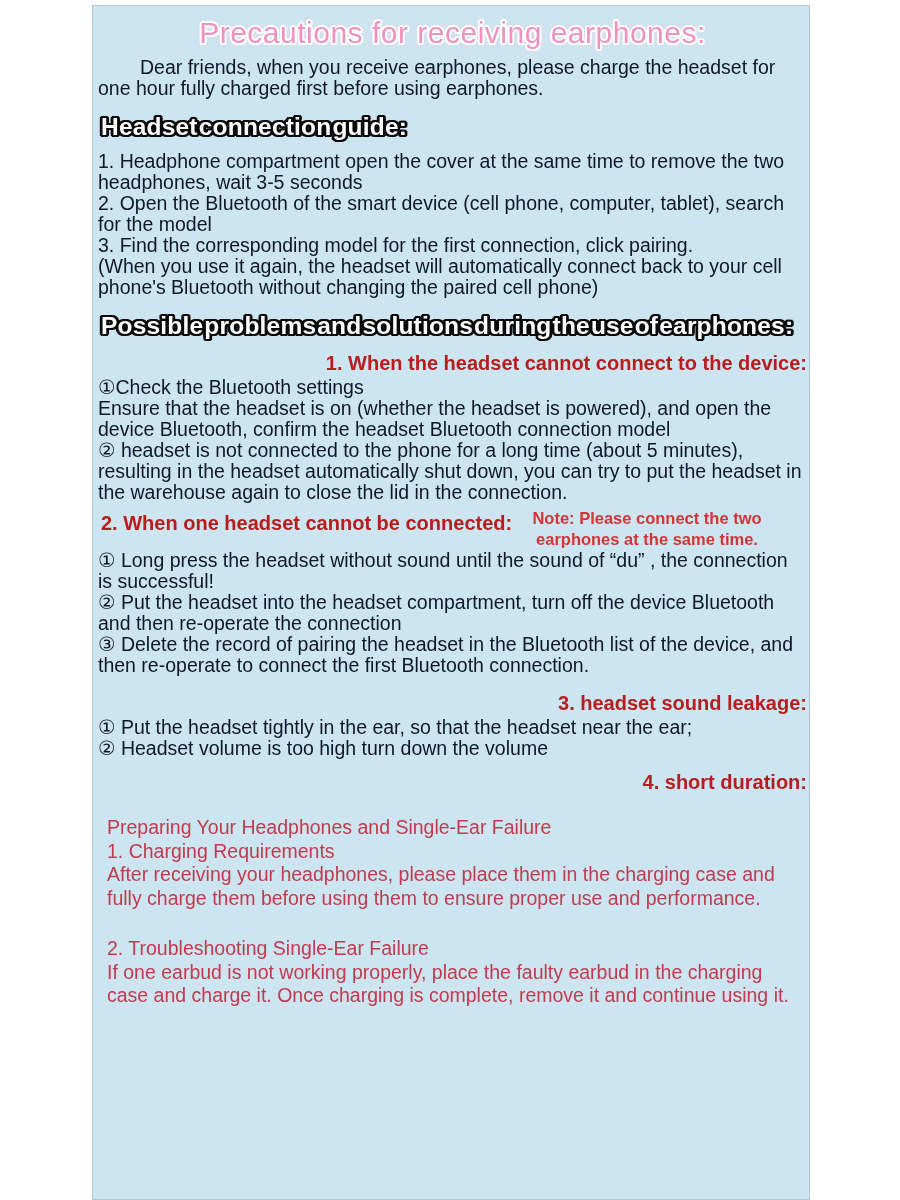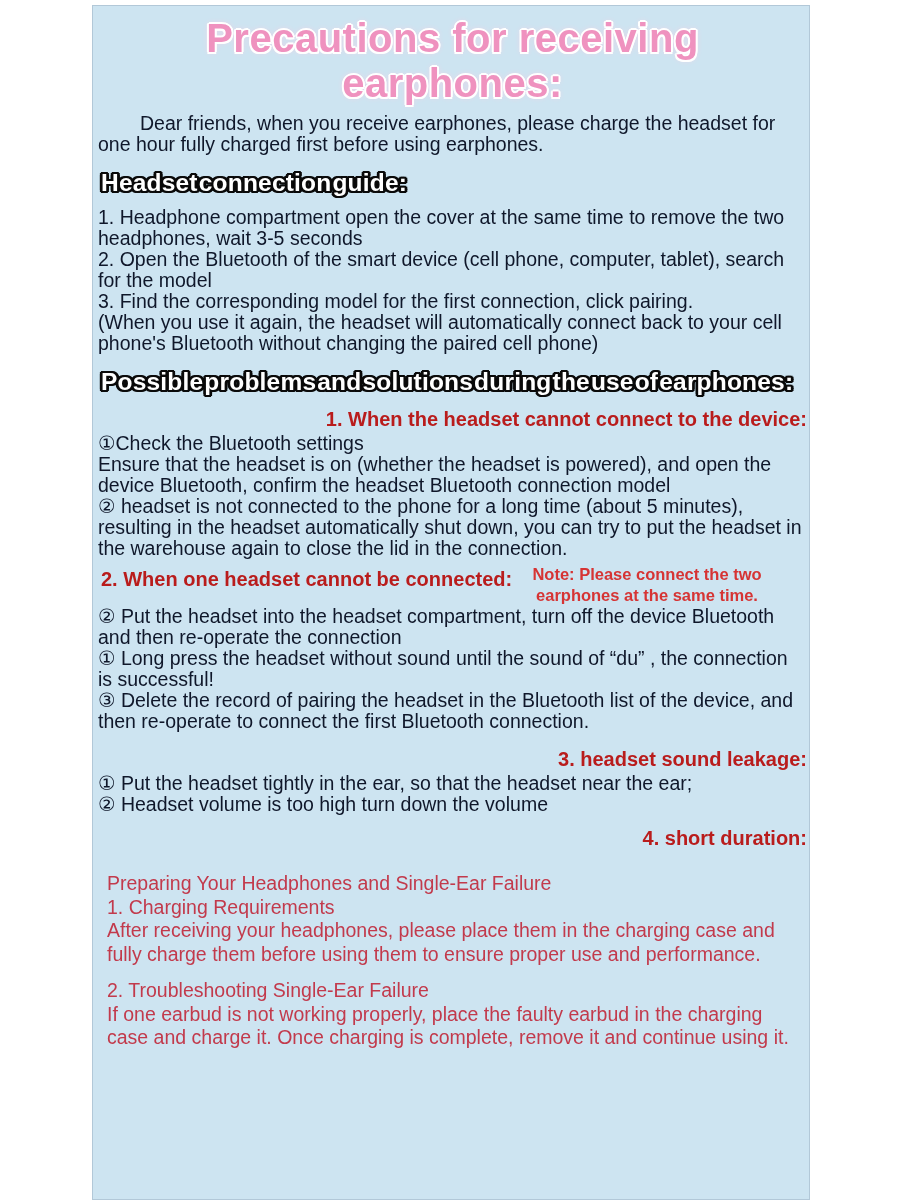--- a/index.html
+++ b/index.html
@@ -8,21 +8,21 @@
     font-family:"Liberation Sans","DejaVu Sans",sans-serif;
     overflow:hidden;
   }
   .panel{
     position:absolute;left:92px;top:5px;width:718px;height:1195px;
     background:#cde4f1;border:1px solid #b2c8d8;box-sizing:border-box;
     padding:8px 2px 0 5px;overflow:hidden;
   }
   .page-title{
     text-align:center;
-    font-size:40px;font-weight:bold;letter-spacing:0.5px;
+    font-size:30px;font-weight:normal;letter-spacing:0.5px;
     color:#ef92bf;
     text-shadow:
       2px 0 0 #ffffff,-2px 0 0 #ffffff,0 2px 0 #ffffff,0 -2px 0 #ffffff,
       1.5px 1.5px 0 #ffffff,-1.5px 1.5px 0 #ffffff,
       1.5px -1.5px 0 #ffffff,-1.5px -1.5px 0 #ffffff,
       0 0 6px #f9cde2;
     margin:2px 0 0 0;
   }
   .intro{
     margin-top:7px;
@@ -54,21 +54,21 @@
     flex:1 1 auto;
     color:#d63434;font-weight:bold;
     font-size:16.5px;line-height:21px;text-align:center;
     max-width:260px;margin:-3px 30px 0 auto;
   }
   .red-block{
     color:#c23a4c;font-size:19.5px;line-height:23.5px;
     margin-left:9px;max-width:698px;
   }
   .red-block.first{margin-top:22px;}
-  .red-block.second{margin-top:13px;}
+  .red-block.second{margin-top:27px;}
   .tight{margin:0;padding:0;}
 </style>
 </head>
 <body>
 
 <div class="panel">
 
   <div class="page-title">Precautions for receiving earphones:</div>
 
   <div class="intro body-text">Dear friends, when you receive earphones, please charge the headset for one hour fully charged first before using earphones.</div>
@@ -89,22 +89,22 @@
     <div class="body-text">①Check the Bluetooth settings</div>
     <div class="body-text">Ensure that the headset is on (whether the headset is powered), and open the device Bluetooth, confirm the headset Bluetooth connection model</div>
     <div class="body-text">② headset is not connected to the phone for a long time (about 5 minutes), resulting in the headset automatically shut down, you can try to put the headset in the warehouse again to close the lid in the connection.</div>
   </div>
 
   <div>
     <div class="p2-row">
       <div class="sub-title">2. When one headset cannot be connected:</div>
       <div class="note-red">Note: Please connect the two earphones at the same time.</div>
     </div>
+    <div class="body-text">① Long press the headset without sound until the sound of “du” , the connection is successful!</div>
     <div class="body-text">② Put the headset into the headset compartment, turn off the device Bluetooth and then re-operate the connection</div>
-    <div class="body-text">① Long press the headset without sound until the sound of “du” , the connection is successful!</div>
     <div class="body-text">③ Delete the record of pairing the headset in the Bluetooth list of the device, and then re-operate to connect the first Bluetooth connection.</div>
   </div>
 
   <div>
     <div class="sub-title" style="margin-top:15px;">3. headset sound leakage:</div>
     <div class="body-text">① Put the headset tightly in the ear, so that the headset near the ear;</div>
     <div class="body-text">② Headset volume is too high turn down the volume</div>
   </div>
 
   <div>

